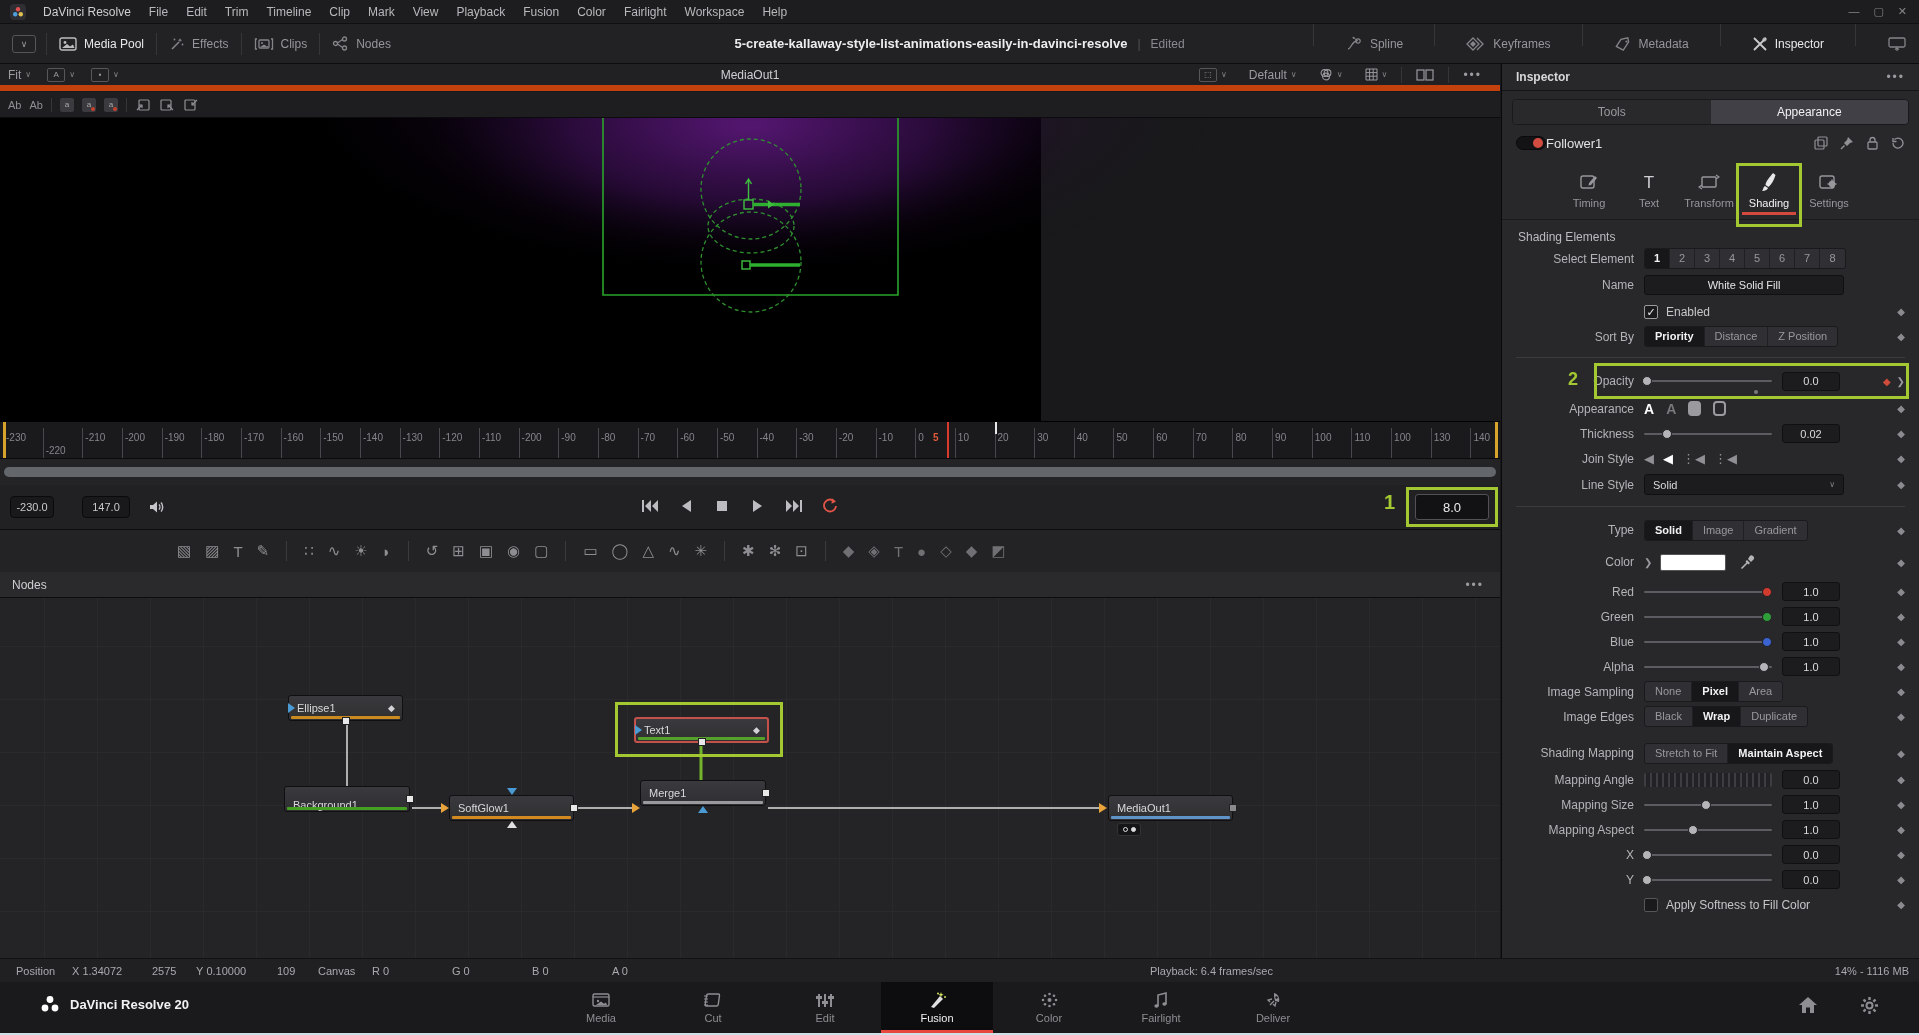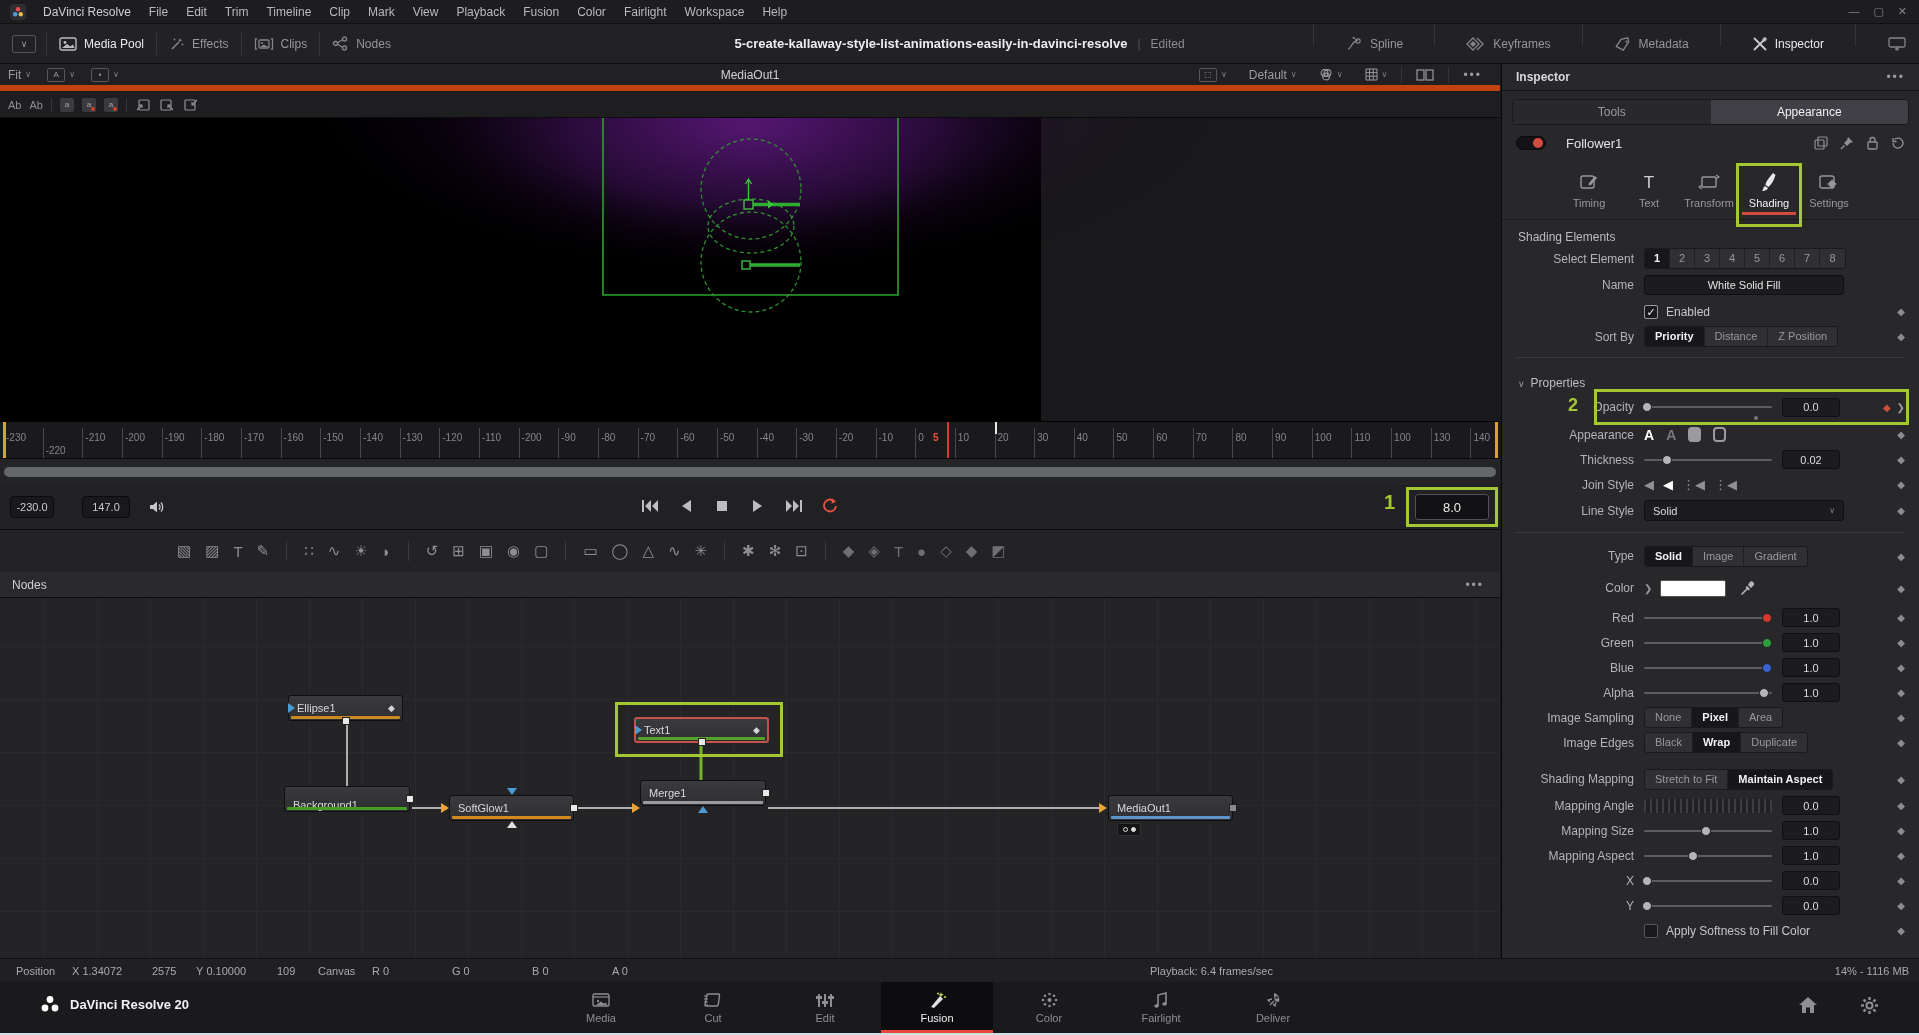--- a/index.html
+++ b/index.html
@@ -85,21 +85,21 @@
   .node .badge i.fill{background:#ddd;}
   .hl-box{position:absolute;border:3px solid #a3c832;pointer-events:none;}
   
   .inspector{position:absolute;top:64px;left:1501px;width:418px;height:894px;background:#28282b;border-left:1px solid #0a0a0c;overflow:hidden;}
   .insp-head{height:27px;display:flex;align-items:center;border-bottom:1px solid #151517;}
   .insp-head .ttl{color:#d8d8da;font-size:12px;padding-left:14px;font-weight:bold;}
   .insp-head .more{margin-left:auto;padding-right:14px;color:#9a9a9f;letter-spacing:2px;}
   .insp-tabs{display:flex;margin:8px 10px 0 10px;height:26px;border-radius:4px;overflow:hidden;border:1px solid #1a1a1c;}
   .insp-tab{flex:1;display:flex;align-items:center;justify-content:center;font-size:12px;color:#98989d;background:#29292c;}
   .insp-tab.active{background:#404046;color:#f0f0f2;}
-  .mod-header{display:flex;align-items:center;height:36px;padding:0 14px;gap:20px;}
+  .mod-header{display:flex;align-items:center;height:36px;padding:0 14px;gap:0;}
   .toggle{width:30px;height:14px;background:#131315;border-radius:7px;border:1px solid #0a0a0c;position:relative;}
   .toggle .dot{position:absolute;right:2px;top:1px;width:10px;height:10px;border-radius:5px;background:#d24b41;}
   .mod-name{color:#e2e2e4;font-size:13px;}
   .mod-icons{margin-left:auto;display:flex;gap:12px;align-items:center;}
   .subtabs{display:flex;padding:4px 0 10px 58px;gap:2px;border-bottom:1px solid #1b1b1d;position:relative;}
   .subtab{width:58px;display:flex;flex-direction:column;align-items:center;gap:4px;color:#97979c;font-size:11px;position:relative;padding-top:6px;}
   .subtab .sicon{height:22px;display:flex;align-items:center;justify-content:center;}
   .subtab.active{color:#f2f2f4;}
   .subtab.active .redline{position:absolute;bottom:-6px;width:54px;height:3px;background:#d4493e;}
   .subtab-hl{position:absolute;border:3px solid #a3c832;width:66px;height:64px;top:2px;pointer-events:none;}
@@ -749,21 +749,20 @@
       <span class="ilabel">Sort By</span>
       <span class="btngroup">
           <span class="opt active">Priority</span>
           <span class="opt">Distance</span>
           <span class="opt">Z Position</span>
         </span>
       <span class="kf">◆</span>
     </div>
 
     <div class="idivider"></div>
-    <div class="isection"><span class="chv">∨</span><span>Properties</span></div>
 
     <div class="irow" style="height:30px">
       <span class="prop-annot" style="top:3px">2</span>
       <span class="opacity-hl"></span>
       <span class="ilabel">Opacity</span>
       <span class="slider">
           <span class="knob" style="left:-2px"></span>
         </span>
       <span class="opacity-dot"></span>
       <span class="ival">0.0</span>

